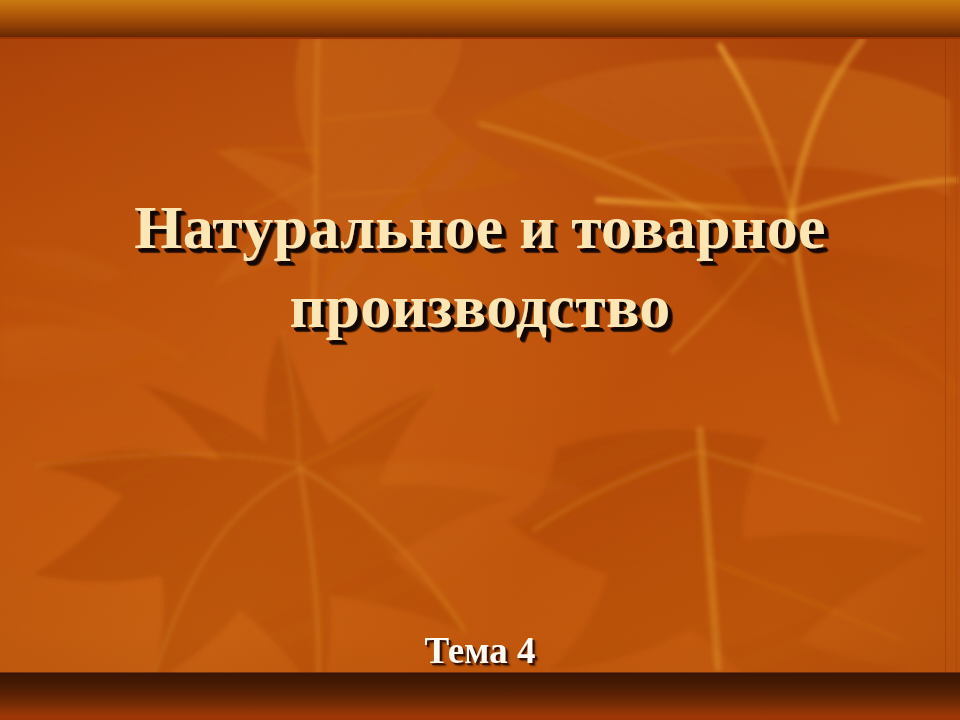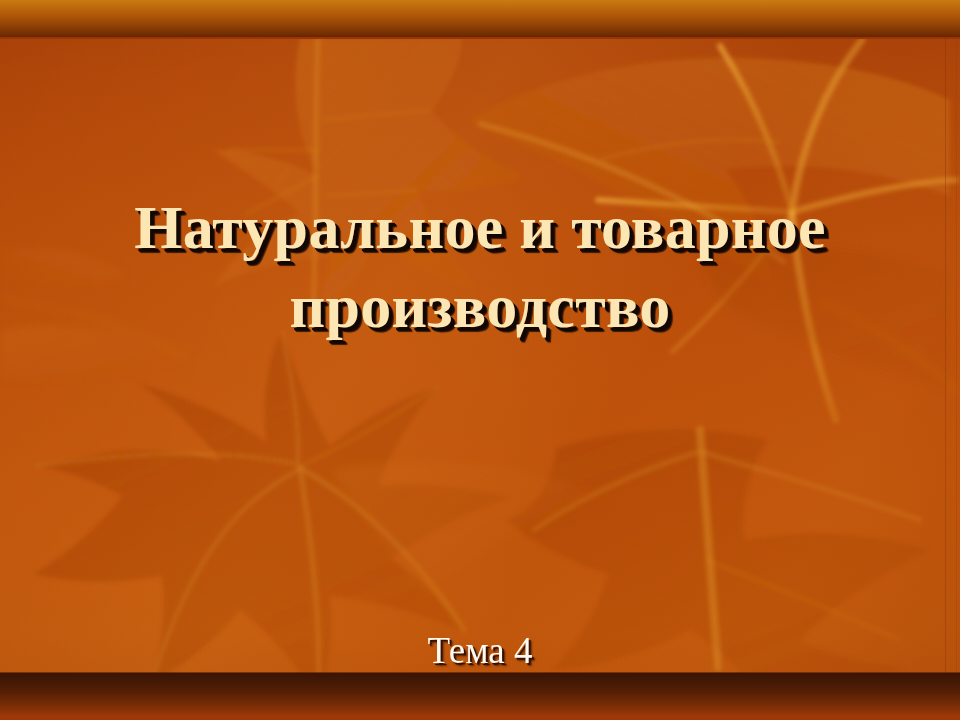--- a/index.html
+++ b/index.html
@@ -149,21 +149,21 @@
        3px 3px 0px #120703,
        4px 4px 0px #1a0a04,
        5px 5px 1px rgba(12,5,2,0.75);
   }
 
   #subtitle {
     margin: 0;
     margin-top: 34px;
     text-align: center;
     font-size: 37px;
-    font-weight: 400;
+    font-weight: 700;
     line-height: 1.2;
     color: #fdfaf2;
     text-shadow:
        2px 2px 0px #381105,
        3px 3px 2px rgba(25,8,2,0.6);
   }
 </style>
 </head>
 <body>
 

